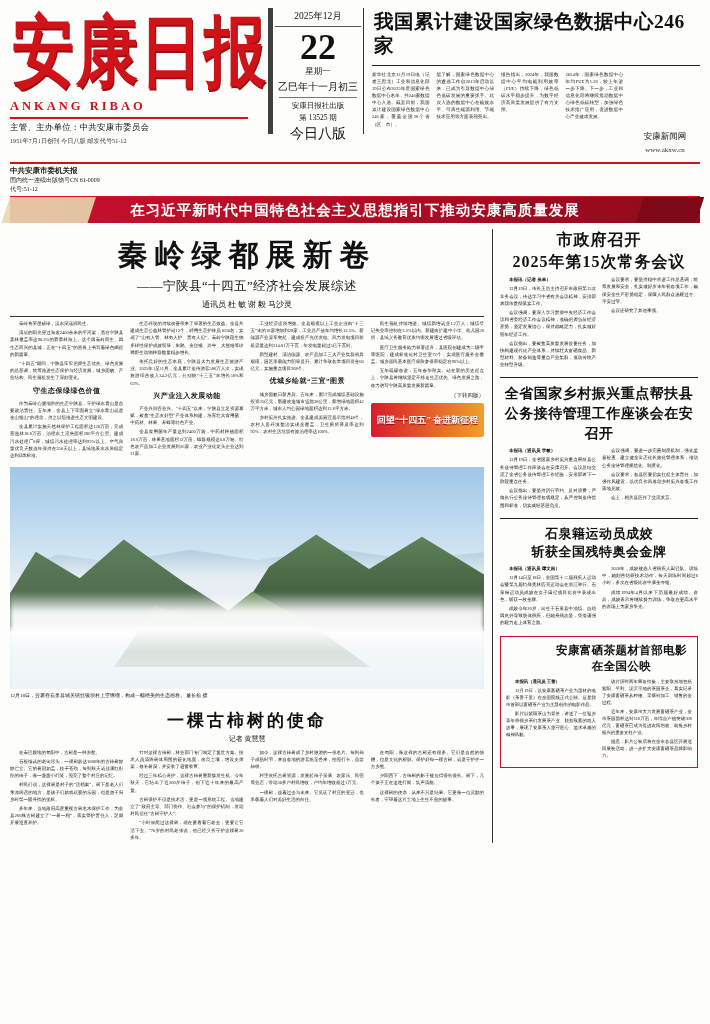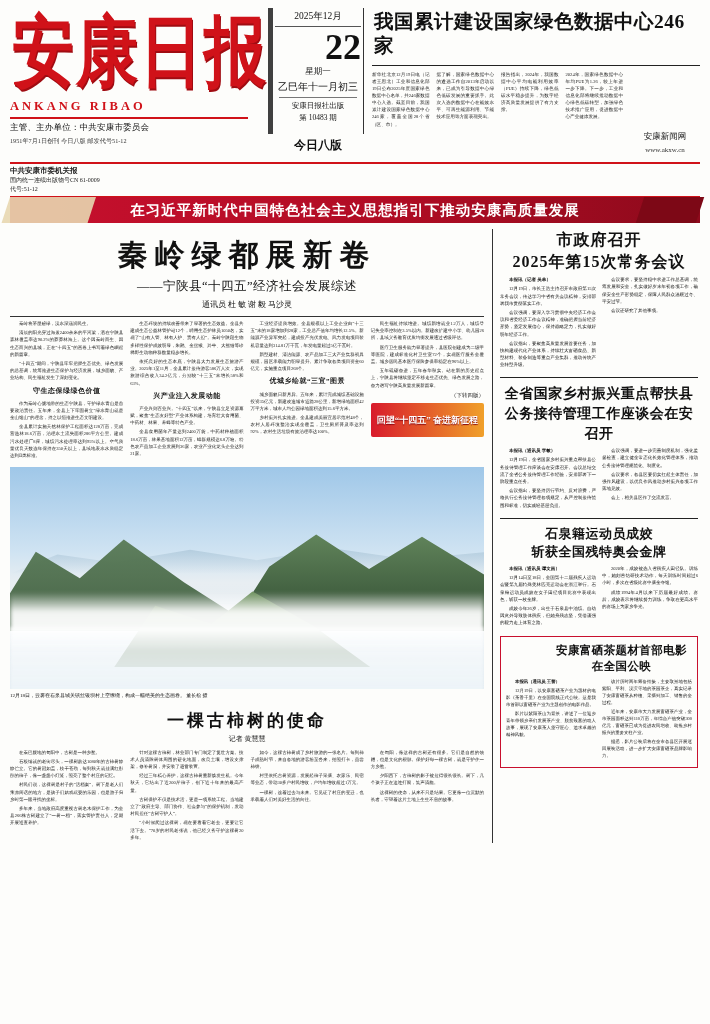--- a/index.html
+++ b/index.html
@@ -34,27 +34,27 @@
   }
   .logo-rule { border-top: 2px solid #d01219; margin-top:3px; width:238px;}
   .logo-sub { font-size: 8.5px; margin-top:3px; color:#111; letter-spacing:0.2px;}
   .logo-sub2 { font-size: 6.2px; margin-top:3px; color:#333; display:flex; gap:6px; }
 
   .mh-date {
     width: 96px; border-left:5px solid #404040; border-right:1px solid #333;
     text-align:center; padding: 2px 2px; margin-top:2px; height: 126px;
   }
   .mh-date .d-ym { font-size: 9.5px; border-bottom:1px solid #555; padding-bottom:3px;}
-  .mh-date .d-day { font-size: 36px; font-weight:bold; line-height:1.0; margin-top:2px;text-align:right;}
+  .mh-date .d-day { font-size: 36px; font-weight:bold; line-height:1.0; margin-top:2px;}
   .mh-date .d-week { font-size: 8.5px; margin-top:1px;}
   .mh-date .d-lunar { font-size: 10px; margin-top:2px;font-family:Liberation Serif, serif;}
   .mh-date .d-line { border-top:1px solid #777; margin:3px 4px;}
   .mh-date .d-pub { font-size: 7.5px; }
   .mh-date .d-issue { font-size: 7.5px; margin-top:2px;}
-  .mh-date .d-pages { font-size: 12px; margin-top:14px; font-weight:bold;}
+  .mh-date .d-pages { font-size: 14px; margin-top:2px; font-weight:normal;}
 
   .mh-lead { flex:1; padding-left: 8px; }
   .mh-head { font-size: 19.5px; font-weight:bold; letter-spacing:0.5px; line-height:1.25; padding: 4px 0 6px 2px; border-bottom:1px solid #222;}
   .mh-cols { display:flex; gap:7px; margin-top:5px; }
   .mh-col { flex:1; font-size:4.6px; line-height:1.55; text-align:justify; color:#1a1a1a;}
   .mh-agency { width:70px; text-align:center; font-size:8.5px; padding-top:60px; }
   .mh-agency .site { font-size:7px; color:#333; margin-top:3px;}
 
   
   .mh-bar { border-top:2px solid #d01219; border-bottom:1px solid #d01219; margin-top:4px; padding:2px 0; display:flex; justify-content:space-between; font-size:6px; color:#222;flex-direction:column;}
@@ -133,21 +133,21 @@
       </div>
     </div>
 
     <div class="mh-date">
       <div class="d-ym">2025年12月</div>
       <div class="d-day">22</div>
       <div class="d-week">星期一</div>
       <div class="d-lunar">乙巳年十一月初三</div>
       <div class="d-line"></div>
       <div class="d-pub">安康日报社出版</div>
-      <div class="d-issue">第 10483 期</div>
+      <div class="d-issue">第 13525 期</div>
       <div class="d-pages">今日八版</div>
     </div>
 
     <div class="mh-lead">
       <div class="mh-head">我国累计建设国家绿色数据中心246家</div>
       <div class="mh-cols">
         <div class="mh-col">新华社北京12月19日电（记者王思北）工业和信息化部19日公布2025年度国家绿色数据中心名单，共246家数据中心入选。截至目前，我国累计建设国家绿色数据中心246家，覆盖全国28个省（区、市）。</div>
         <div class="mh-col">据了解，国家绿色数据中心的遴选工作自2013年启动以来，已成为引导数据中心绿色低碳发展的重要抓手。此次入选的数据中心在能效水平、可再生能源利用、节能技术应用等方面表现突出。</div>
         <div class="mh-col">报告指出，2024年，我国数据中心平均电能利用效率（PUE）持续下降，绿色低碳水平稳步提升，为数字经济高质量发展提供了有力支撑。</div>
         <div class="mh-col">2024年，国家绿色数据中心年均PUE为1.26，较上年进一步下降。下一步，工业和信息化部将继续推动数据中心绿色低碳转型，加强绿色技术推广应用，促进数据中心产业健康发展。</div>

